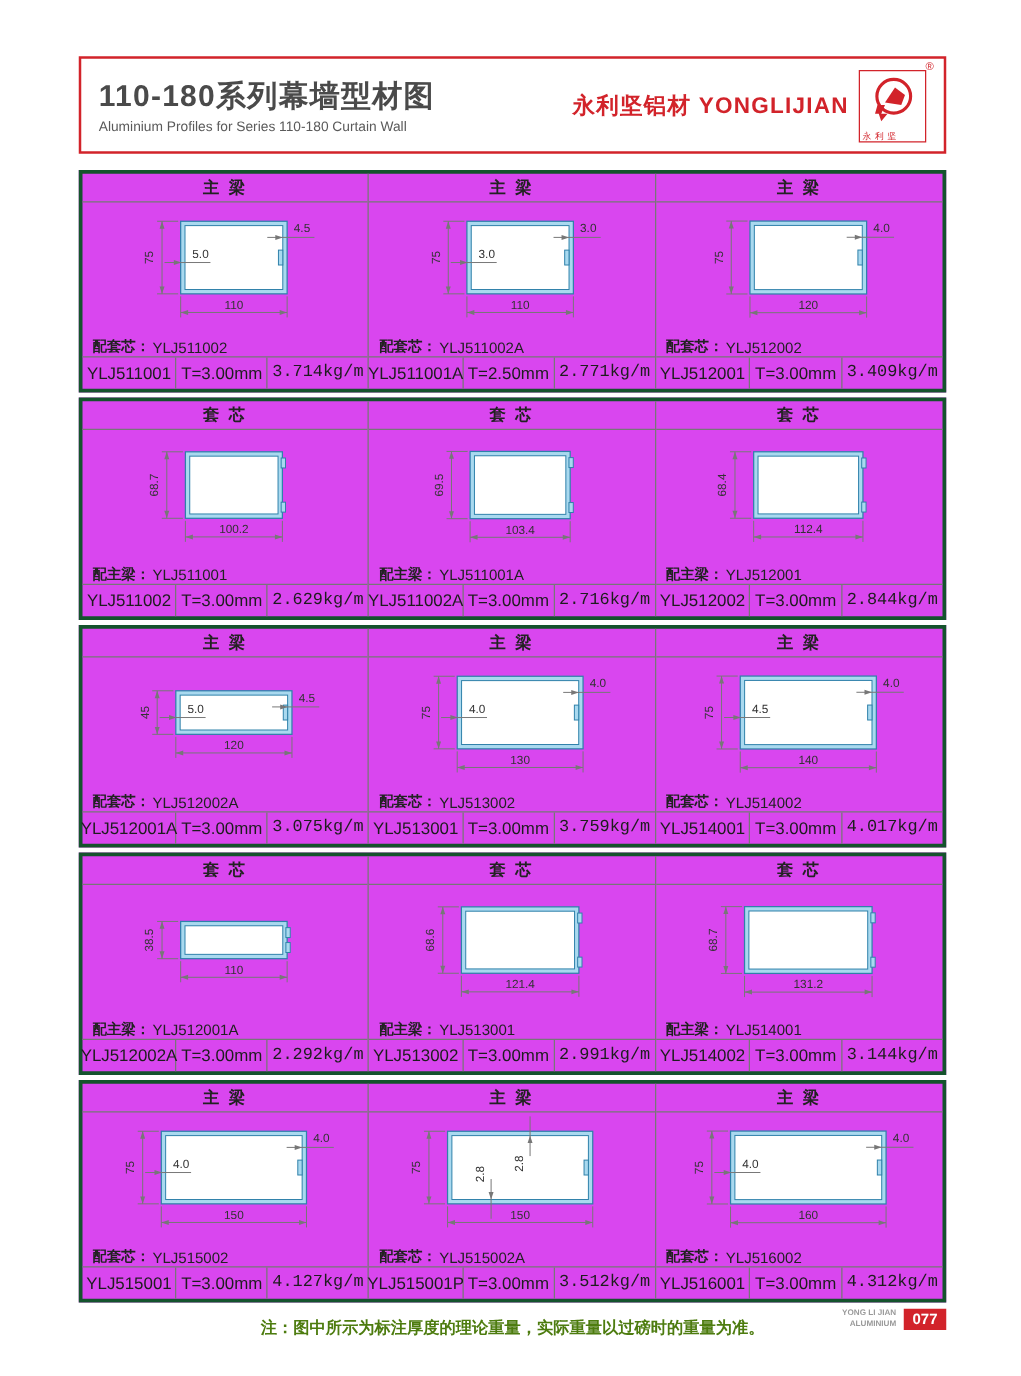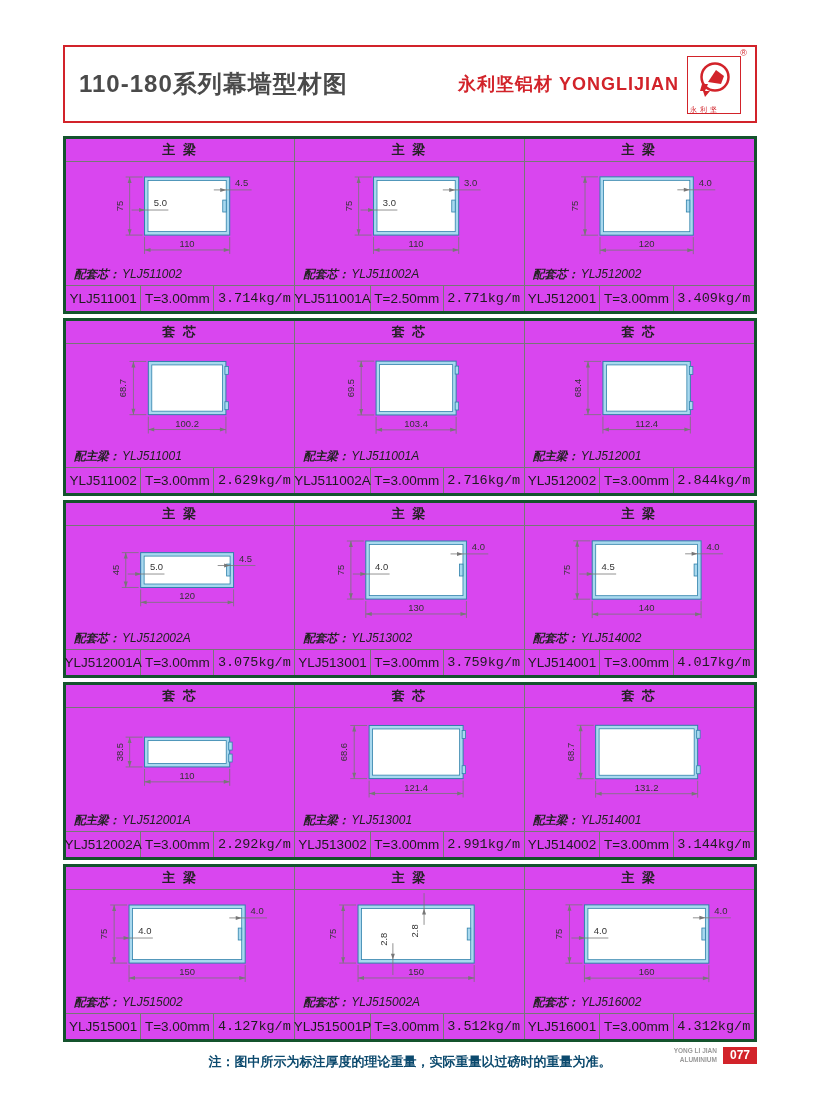--- a/index.html
+++ b/index.html
@@ -33,43 +33,44 @@
   }
   .cell { border-right:1px solid #777; display:flex; flex-direction:column; }
   .cell:last-child { border-right:none; }
   .cell-head {
     height:23px; border-bottom:1px solid #777; display:flex;
     align-items:center; justify-content:center;
     font-size:13px; font-weight:bold; color:#222; letter-spacing:2px;
   }
   .cell-draw { height:101px; position:relative; }
   .cell-draw svg { display:block; width:100%; height:100%; }
-  .cell-mate { height:22px; font-size:11.5px; color:#222; padding-left:8px; display:flex; align-items:center; font-weight:bold;font-style:italic; }
+  .cell-mate { height:22px; font-size:11.5px; color:#222; padding-left:8px; display:flex; align-items:flex-end; font-weight:bold; }
   .cell-mate .mate-model { font-weight:normal; margin-left:2px; font-size:12px; }
   .cell-data { display:flex; border-top:1px solid #777; height:26px; font-size:13.5px; color:#1d1d1d; }
   .cell-data > div { display:flex; align-items:center; justify-content:center; }
   .cd-model { width:33%; border-right:1px solid #777; }
   .cd-thk   { width:32%; border-right:1px solid #777; }
   .cd-wt    { width:35%;font-family:Liberation Mono, monospace; }
 
   
   .pfoot { position:relative; margin-top:7px; height:30px; }
-  .pfoot-note { text-align:center; font-size:13px; font-weight:bold; color:#0c4a6e; padding-top:4px; }
+  .pfoot-note { text-align:center; font-size:13px; font-weight:bold; color:#4d7c0f; padding-top:4px; }
   .pfoot-badge { position:absolute; right:0; top:-2px; display:flex; align-items:center; gap:6px; }
   .badge-brand { text-align:right; color:#9a9a9a; font-size:6.5px; font-weight:bold; line-height:1.25; }
   .badge-num { background:#d2232a; color:#fff; font-weight:bold; font-size:12px; padding:1px 7px 2px; }
 </style>
 </head>
 <body>
 
 <div class="page">
 
   <div class="hdr">
     <div class="hdr-titles">
       <div class="hdr-title-cn">110-180系列幕墙型材图</div>
+      <div class="hdr-title-en">Aluminium Profiles for Series 110-180 Curtain Wall</div>
     </div>
     <div class="hdr-brand">
       <span class="brand-text"><span>永利坚铝材</span> <span>YONGLIJIAN</span></span>
       <span class="logo-wrap">
         <span class="logo-reg">®</span>
         <span class="logo-box">
           <svg class="logo-mark" width="40" height="38" viewBox="0 0 40 38">
             <circle cx="21" cy="17" r="13.5" fill="none" stroke="#d2232a" stroke-width="2.5"></circle>
             <path d="M14 22 L22 10 L30 16 L27 24 Z" fill="#d2232a"></path>
             <path d="M8 24 L14 24 L11 31 L16 31 L11 37 L9 31 L6 31 Z" fill="#d2232a"></path>

